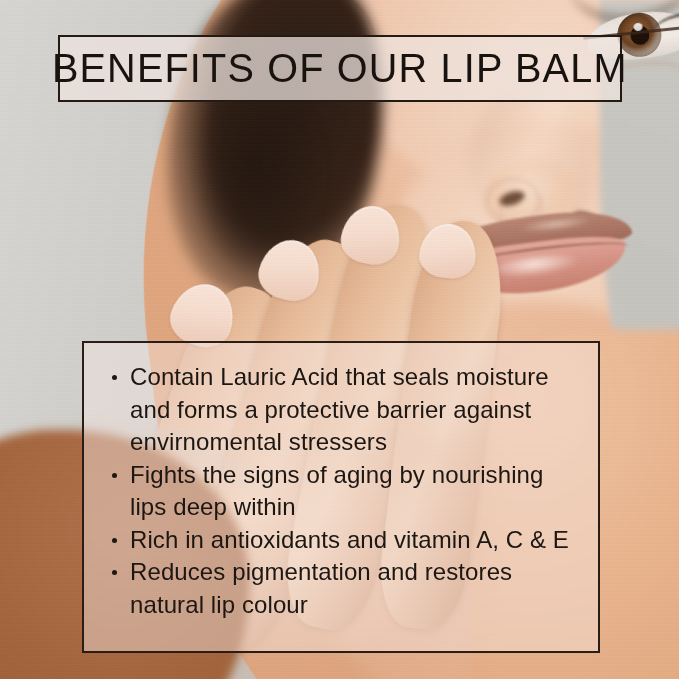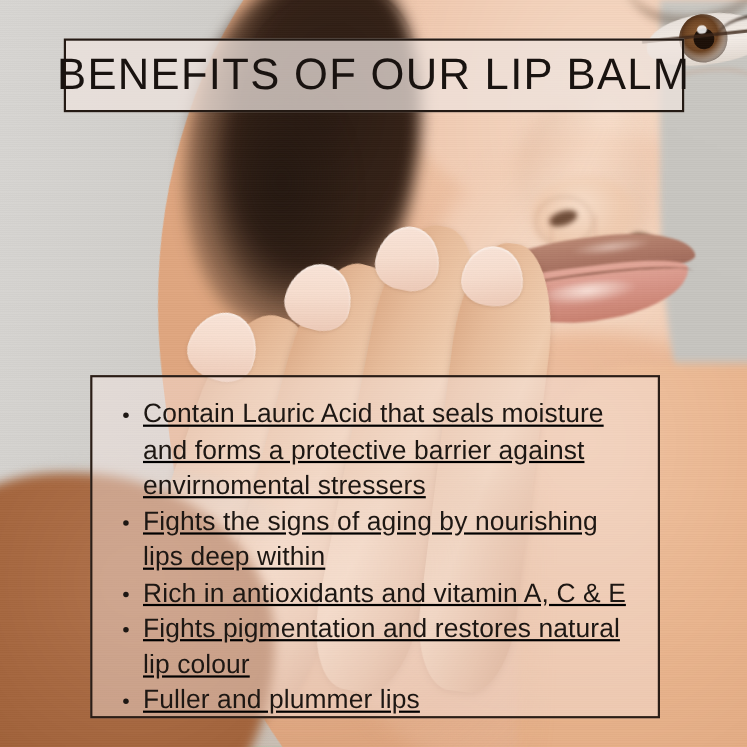--- a/index.html
+++ b/index.html
@@ -254,21 +254,21 @@
 
   
   .benefits-box{
     position:absolute;left:82px;top:341px;width:518px;height:312px;
     border:2px solid #2a1d16;
     background:rgba(246,231,226,0.45);
     box-sizing:border-box;
     padding:18px 20px 10px 24px;
   }
   ul.benefits{
-    list-style:none;margin:0;padding:0;text-decoration:underline;
+    list-style:none;margin:0;padding:0;
   }
   ul.benefits li{
     position:relative;
     padding-left:22px;
     font-size:24px;
     line-height:32.5px;
     color:#1d1713;
     margin:0 0 0 0;
     letter-spacing:.1px;
   }
@@ -343,18 +343,17 @@
 
   <div class="title-box">
     <span class="title-text">BENEFITS OF OUR LIP BALM</span>
   </div>
 
   <div class="benefits-box">
     <ul class="benefits">
       <li>Contain Lauric Acid that seals moisture and forms a protective barrier against envirnomental stressers</li>
       <li>Fights the signs of aging by nourishing lips deep within</li>
       <li>Rich in antioxidants and vitamin A, C &amp; E</li>
-      <li>Fights pigmentation and restores natural lip colour</li>
-      <li>Fuller and plummer lips</li>
+      <li>Reduces pigmentation and restores natural lip colour</li>
     </ul>
   </div>
 
 </div>
 
 </body></html>

